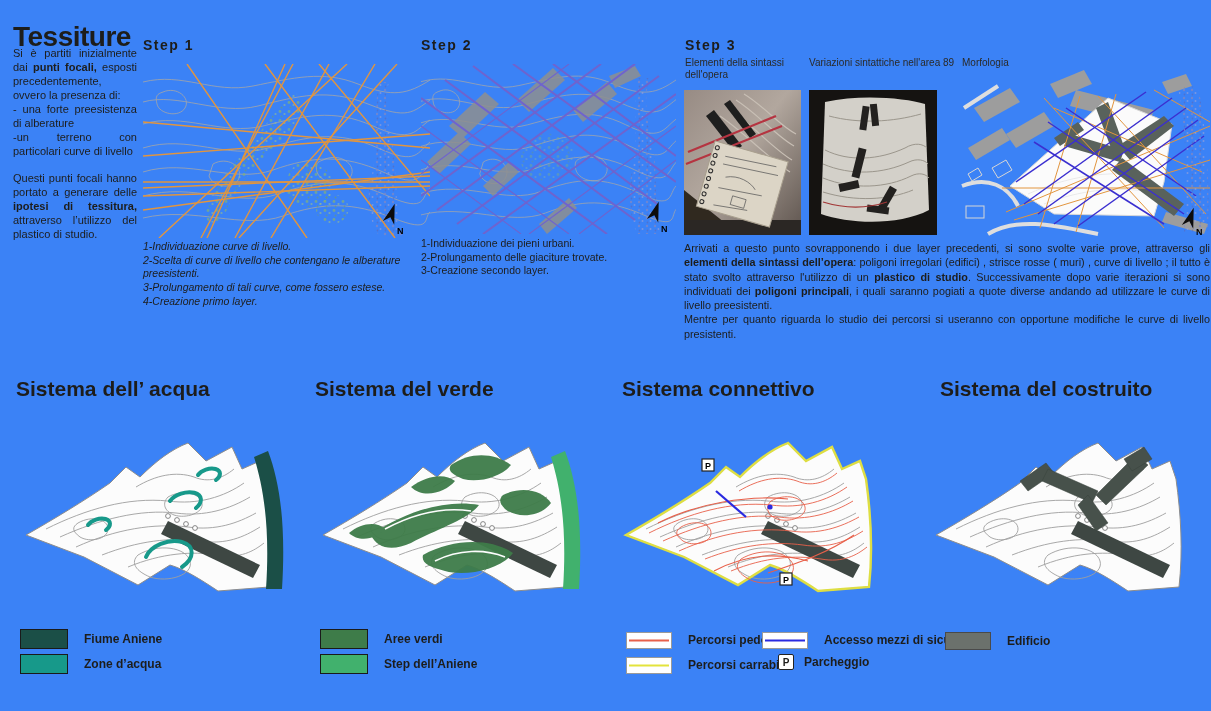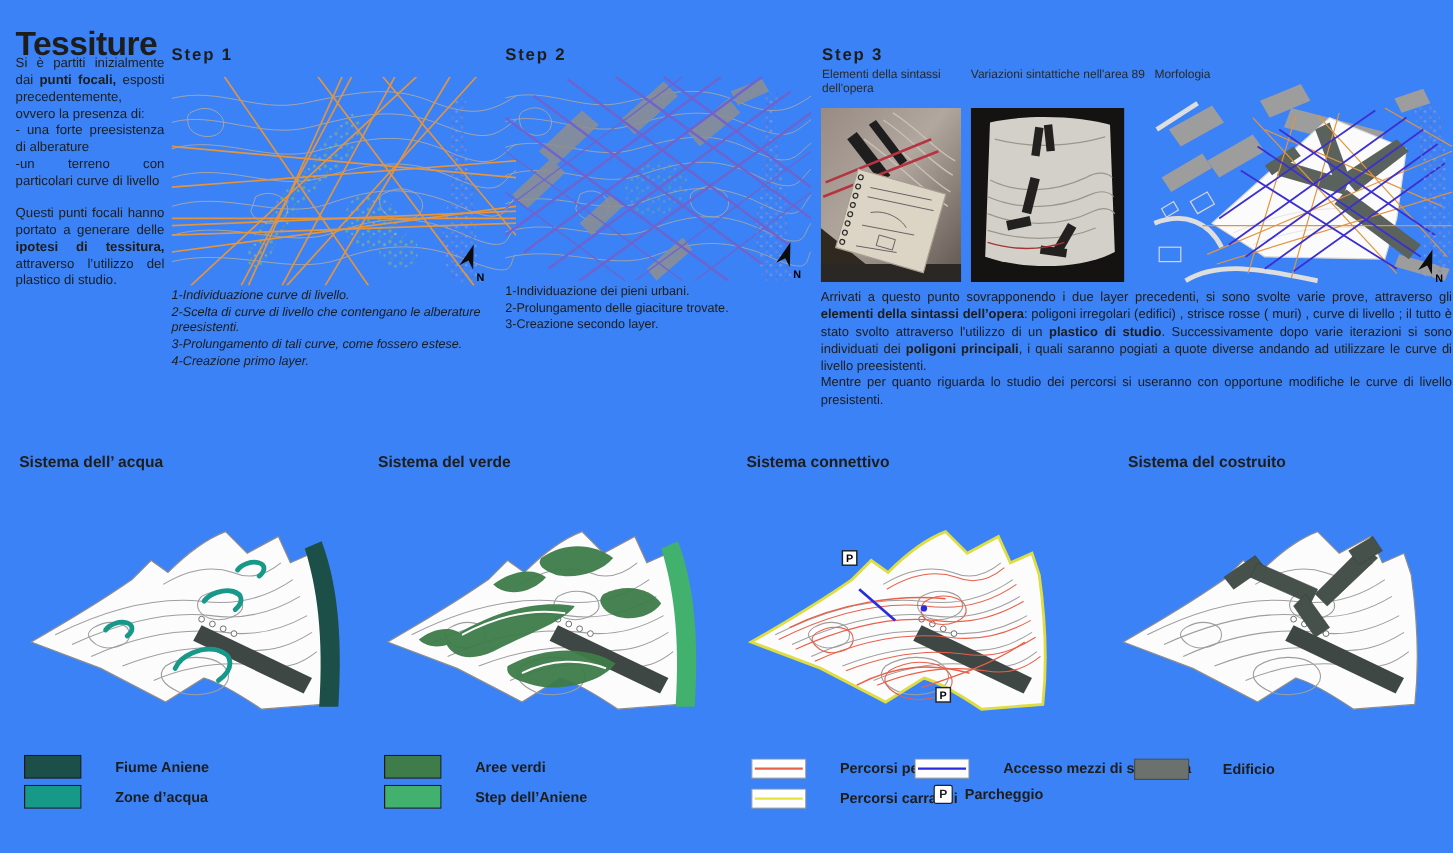--- a/index.html
+++ b/index.html
@@ -19,25 +19,25 @@
   #step2-caption{left:421px;top:237px;width:262px;}
   .sublabel{position:absolute;font-size:10px;line-height:1.2;color:#2a2a28;}
   #photo1-label{left:685px;top:57px;width:112px;}
   #photo2-label{left:809px;top:57px;width:210px;}
   #morfologia-label{left:962px;top:57px;}
   .photo{position:absolute;top:90px;height:145px;}
   #photo1{left:684px;} #photo2{left:809px;}
   #step3-para{position:absolute;left:684px;top:241px;width:526px;font-size:10.8px;line-height:1.32;
               text-align:justify;white-space:pre-line;}
   #strati-title{position:absolute;left:16px;top:341px;font-size:23px;font-weight:bold;}
-  .sys-heading{position:absolute;top:377px;font-size:13px;font-weight:bold;}
+  .sys-heading{position:absolute;top:377px;font-size:21px;font-weight:bold;}
   #sys1-h{left:16px;} #sys2-h{left:315px;} #sys3-h{left:622px;} #sys4-h{left:940px;}
   .sysmap{position:absolute;top:403px;}
   #map1{left:18px;} #map2{left:315px;} #map3{left:618px;} #map4{left:928px;}
-  .lrow{position:absolute;display:flex;align-items:center;gap:28px;height:20px;}
+  .lrow{position:absolute;display:flex;align-items:center;gap:16px;height:20px;}
   .lrow .llabel{font-size:12px;font-weight:bold;white-space:nowrap;}
   #leg-fiume{left:20px;top:629px;} #leg-zone{left:20px;top:654px;}
   #leg-aree{left:320px;top:629px;} #leg-valle{left:320px;top:654px;}
   #leg-ped{left:626px;top:630px;} #leg-car{left:626px;top:655px;}
   #leg-acc{left:762px;top:630px;} #leg-par{left:778px;top:652px;gap:10px;}
   #leg-edi{left:945px;top:631px;}
   .pbox{display:inline-flex;align-items:center;justify-content:center;width:14px;height:14px;
         border:1.5px solid #222;font-size:10px;font-weight:bold;border-radius:2px;background:#fff;}
 </style>
 </head>

